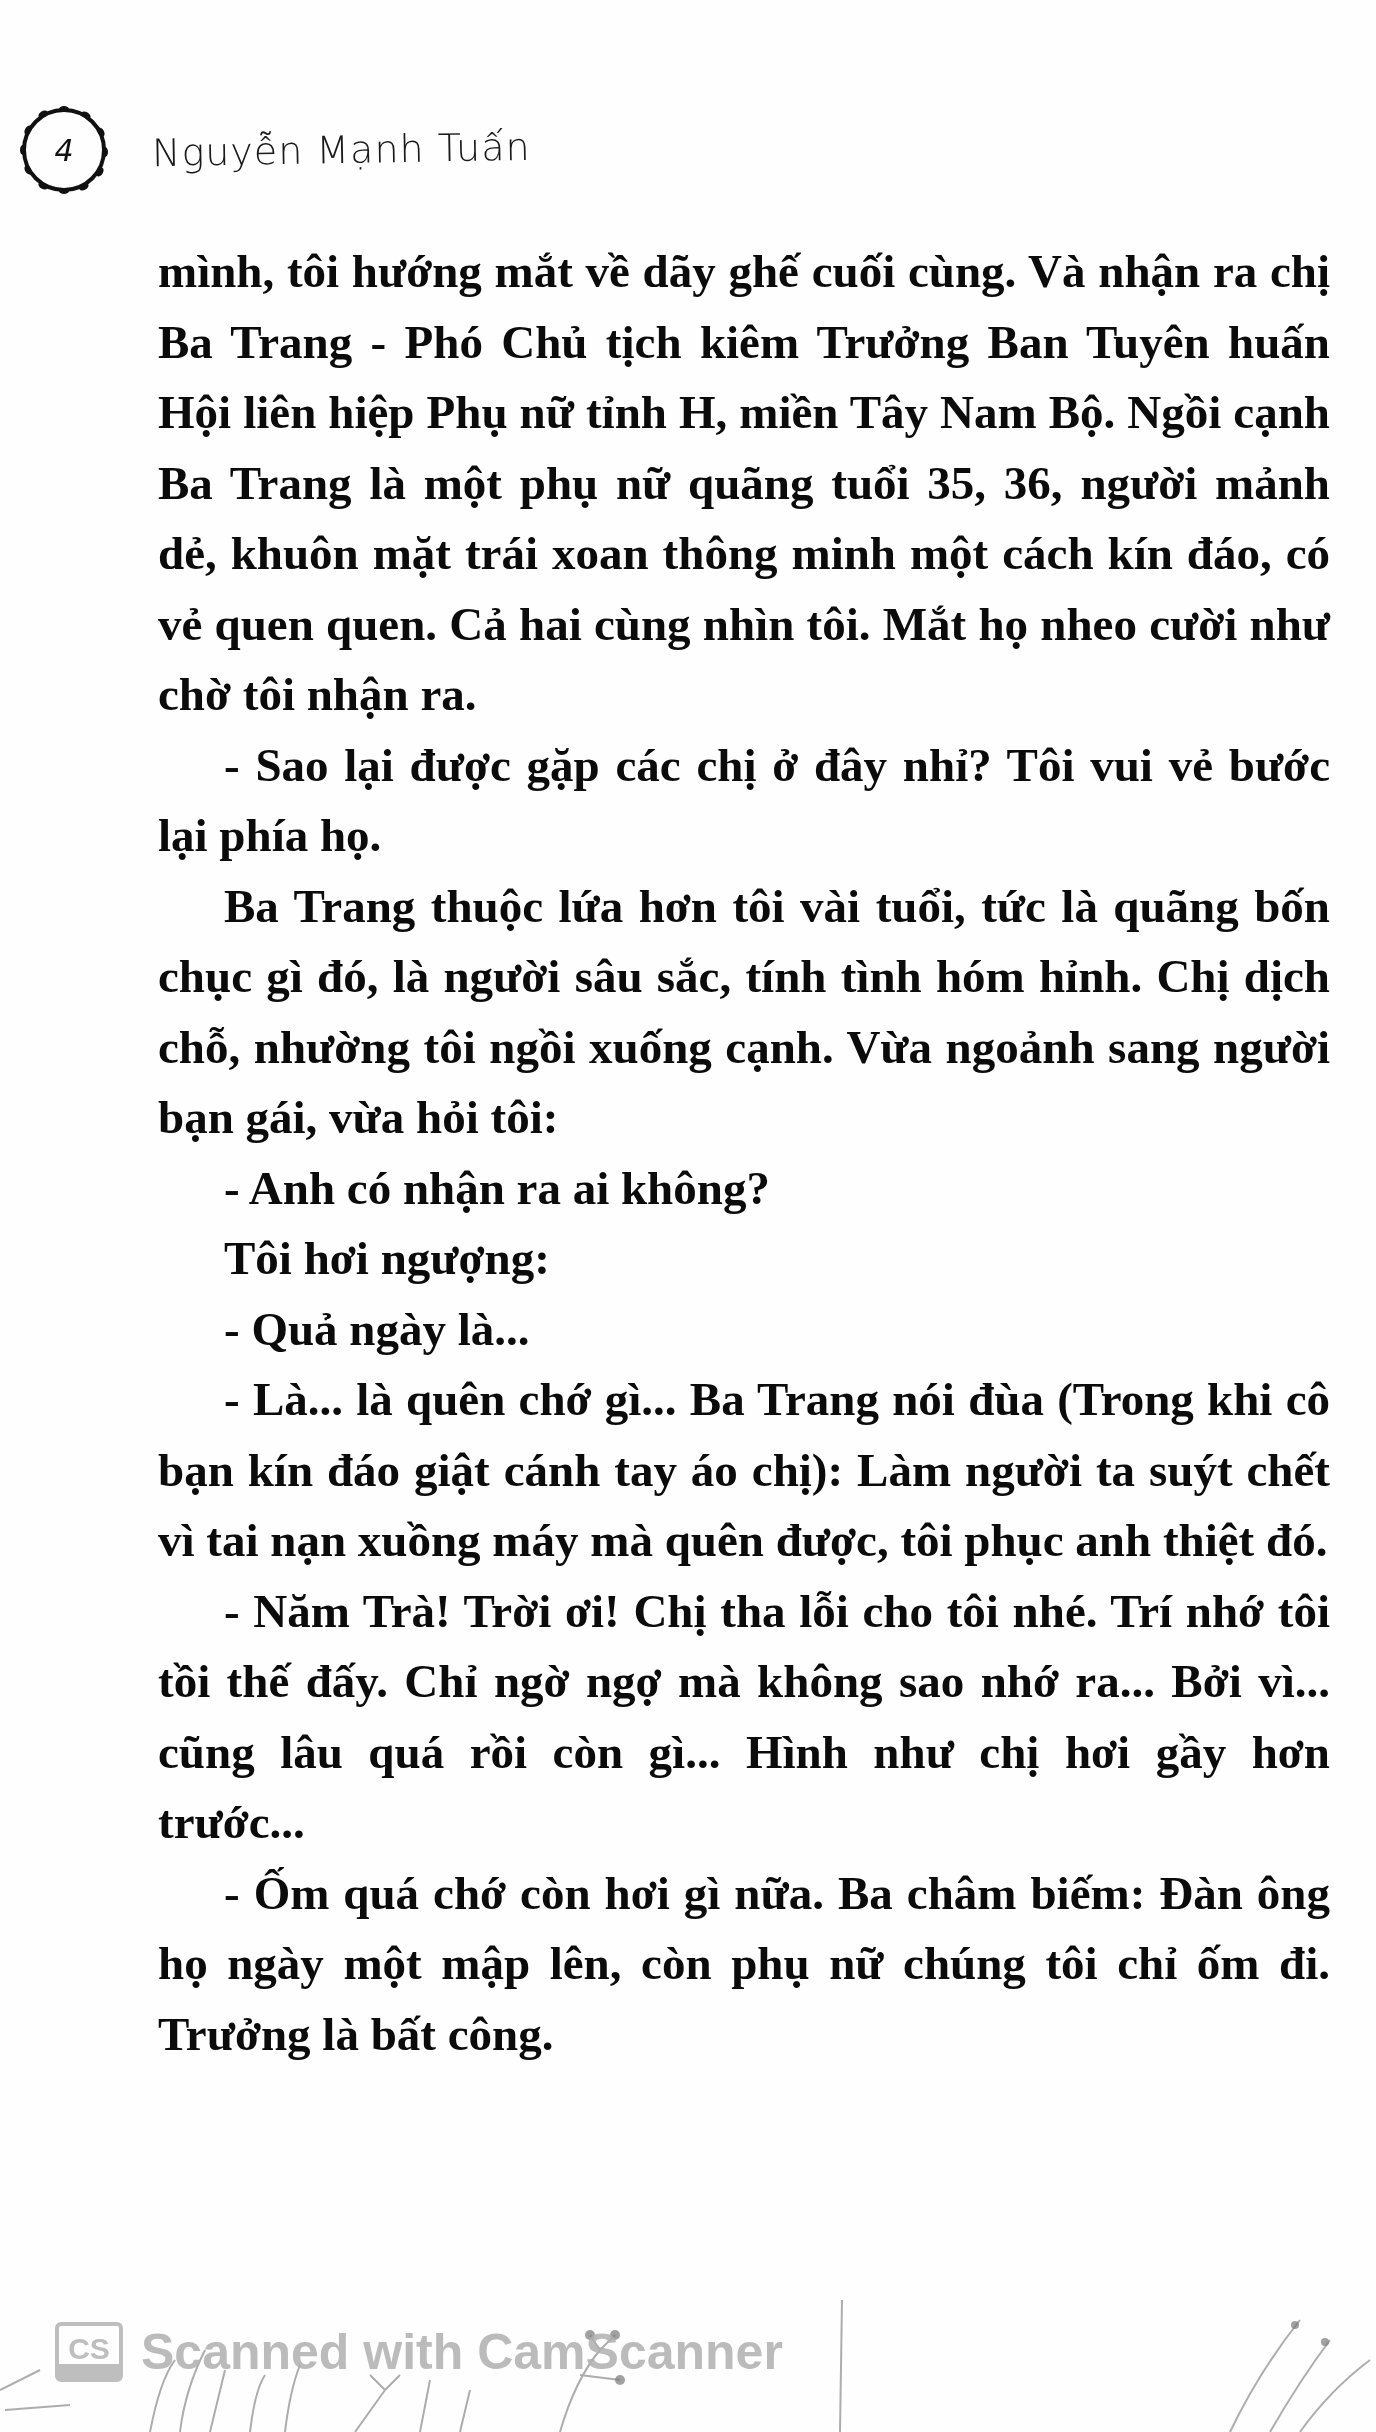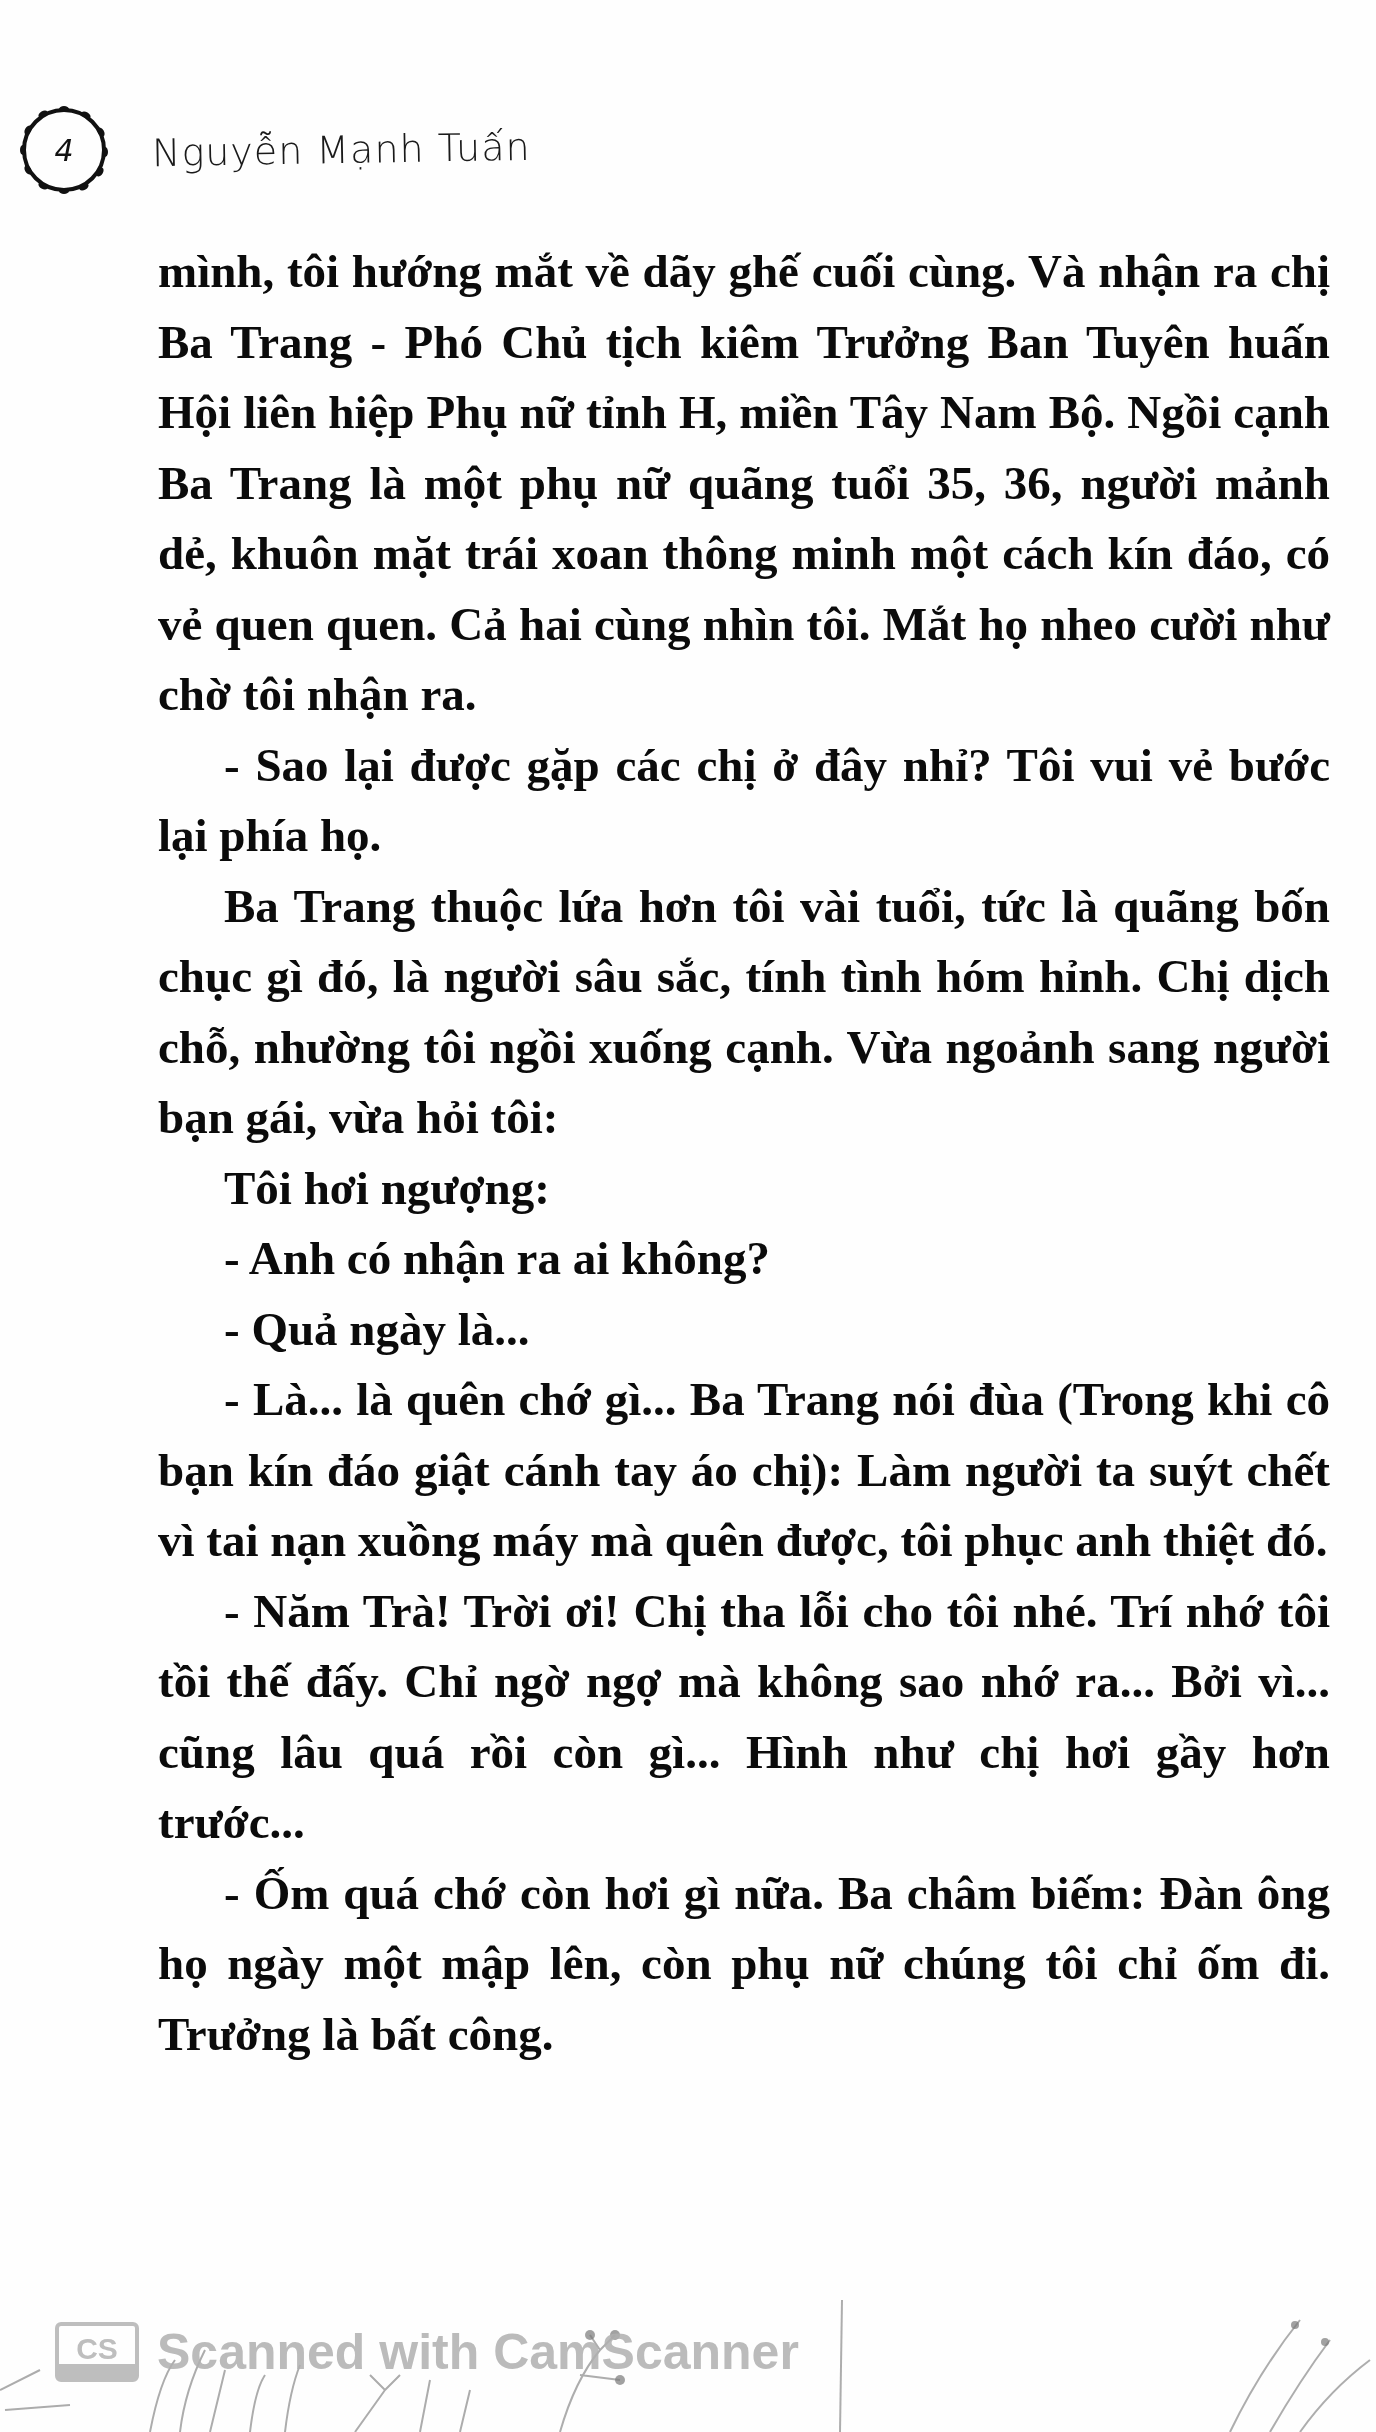--- a/index.html
+++ b/index.html
@@ -10,21 +10,21 @@
   .wreath svg { position: absolute; left: 0; top: 0; }
   .page-num { position: absolute; left: 0; top: 0; width: 100px; height: 100px; display: flex; align-items: center; justify-content: center;
     font-family: "DejaVu Sans", sans-serif; font-style: italic; font-size: 30px; color: #111; }
   .running-head { margin-left: 38px; font-family: "DejaVu Sans", sans-serif; font-size: 38px; color: #1a1a1a; letter-spacing: 1px; font-weight: 300; transform: rotate(-1deg); }
   .body-text { position: absolute; left: 158px; top: 236px; width: 1172px;
     font-family: Liberation Serif, serif; font-size: 47px; line-height: 70.5px; color: #0b0b0b; font-weight: bold; }
   .para { margin: 0; text-align: justify; text-align-last: left; }
   .para.indent { text-indent: 66px; }
   .deco { position: absolute; left: 0; top: 2280px; width: 1376px; height: 152px; }
   .watermark { position: absolute; left: 55px; top: 2322px; display: flex; align-items: center; opacity: 0.85; }
-  .cs-logo { width: 84px; height: 60px; border: 4px solid #b4b4b4; border-radius: 6px; box-sizing: border-box; position: relative;
+  .cs-logo { width: 68px; height: 60px; border: 4px solid #b4b4b4; border-radius: 6px; box-sizing: border-box; position: relative;
     display: flex; align-items: flex-start; justify-content: center; background: #fff; }
   .cs-logo span { font-family: "Liberation Sans", sans-serif; font-weight: bold; font-size: 30px; color: #b4b4b4; margin-top: 6px; }
   .cs-logo::after { content: ""; position: absolute; left: 0; right: 0; bottom: 0; height: 14px; background: #b4b4b4; }
   .wm-text { margin-left: 18px; font-family: "Liberation Sans", sans-serif; font-size: 50px; color: #b0b0b0; font-weight: bold; }
 </style>
 </head>
 <body>
 
 <div class="page">
 
@@ -49,22 +49,22 @@
       </svg>
       <div class="page-num">4</div>
     </div>
     <div class="running-head">Nguyễn Mạnh Tuấn</div>
   </div>
 
   <div class="body-text">
     <p class="para">mình, tôi hướng mắt về dãy ghế cuối cùng. Và nhận ra chị Ba Trang - Phó Chủ tịch kiêm Trưởng Ban Tuyên huấn Hội liên hiệp Phụ nữ tỉnh H, miền Tây Nam Bộ. Ngồi cạnh Ba Trang là một phụ nữ quãng tuổi 35, 36, người mảnh dẻ, khuôn mặt trái xoan thông minh một cách kín đáo, có vẻ quen quen. Cả hai cùng nhìn tôi. Mắt họ nheo cười như chờ tôi nhận ra.</p>
     <p class="para indent">- Sao lại được gặp các chị ở đây nhỉ? Tôi vui vẻ bước lại phía họ.</p>
     <p class="para indent">Ba Trang thuộc lứa hơn tôi vài tuổi, tức là quãng bốn chục gì đó, là người sâu sắc, tính tình hóm hỉnh. Chị dịch chỗ, nhường tôi ngồi xuống cạnh. Vừa ngoảnh sang người bạn gái, vừa hỏi tôi:</p>
+    <p class="para indent">- Anh có nhận ra ai không?</p>
     <p class="para indent">Tôi hơi ngượng:</p>
-    <p class="para indent">- Anh có nhận ra ai không?</p>
     <p class="para indent">- Quả ngày là...</p>
     <p class="para indent">- Là... là quên chớ gì... Ba Trang nói đùa (Trong khi cô bạn kín đáo giật cánh tay áo chị): Làm người ta suýt chết vì tai nạn xuồng máy mà quên được, tôi phục anh thiệt đó.</p>
     <p class="para indent">- Năm Trà! Trời ơi! Chị tha lỗi cho tôi nhé. Trí nhớ tôi tồi thế đấy. Chỉ ngờ ngợ mà không sao nhớ ra... Bởi vì... cũng lâu quá rồi còn gì... Hình như chị hơi gầy hơn trước...</p>
     <p class="para indent">- Ốm quá chớ còn hơi gì nữa. Ba châm biếm: Đàn ông họ ngày một mập lên, còn phụ nữ chúng tôi chỉ ốm đi. Trưởng là bất công.</p>
   </div>
 
   <svg class="deco" viewBox="0 0 1376 152">
     <g stroke="#8a8a8a" stroke-width="2" fill="none" opacity="0.7">
       <path d="M0 110 L40 90 M5 130 L70 125"></path>
       <path d="M150 152 Q160 100 175 80 M180 152 Q185 110 205 70 M210 152 L225 90"></path>

